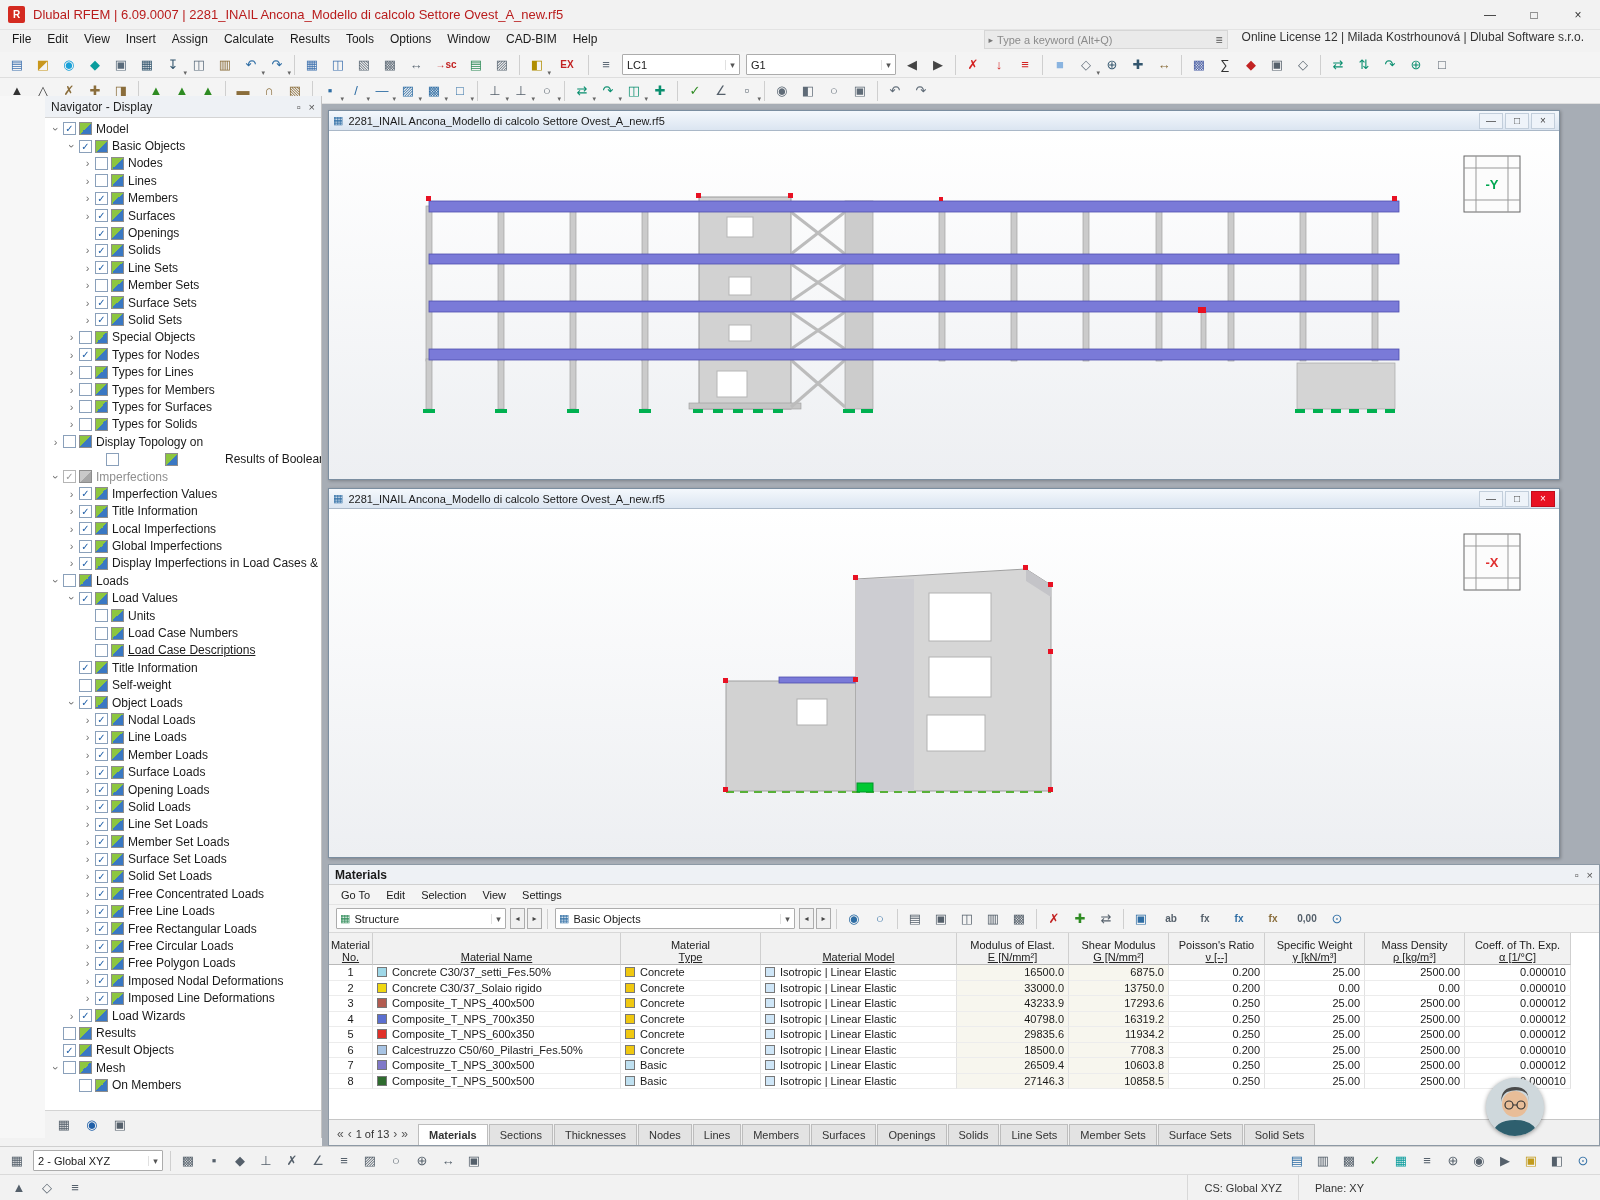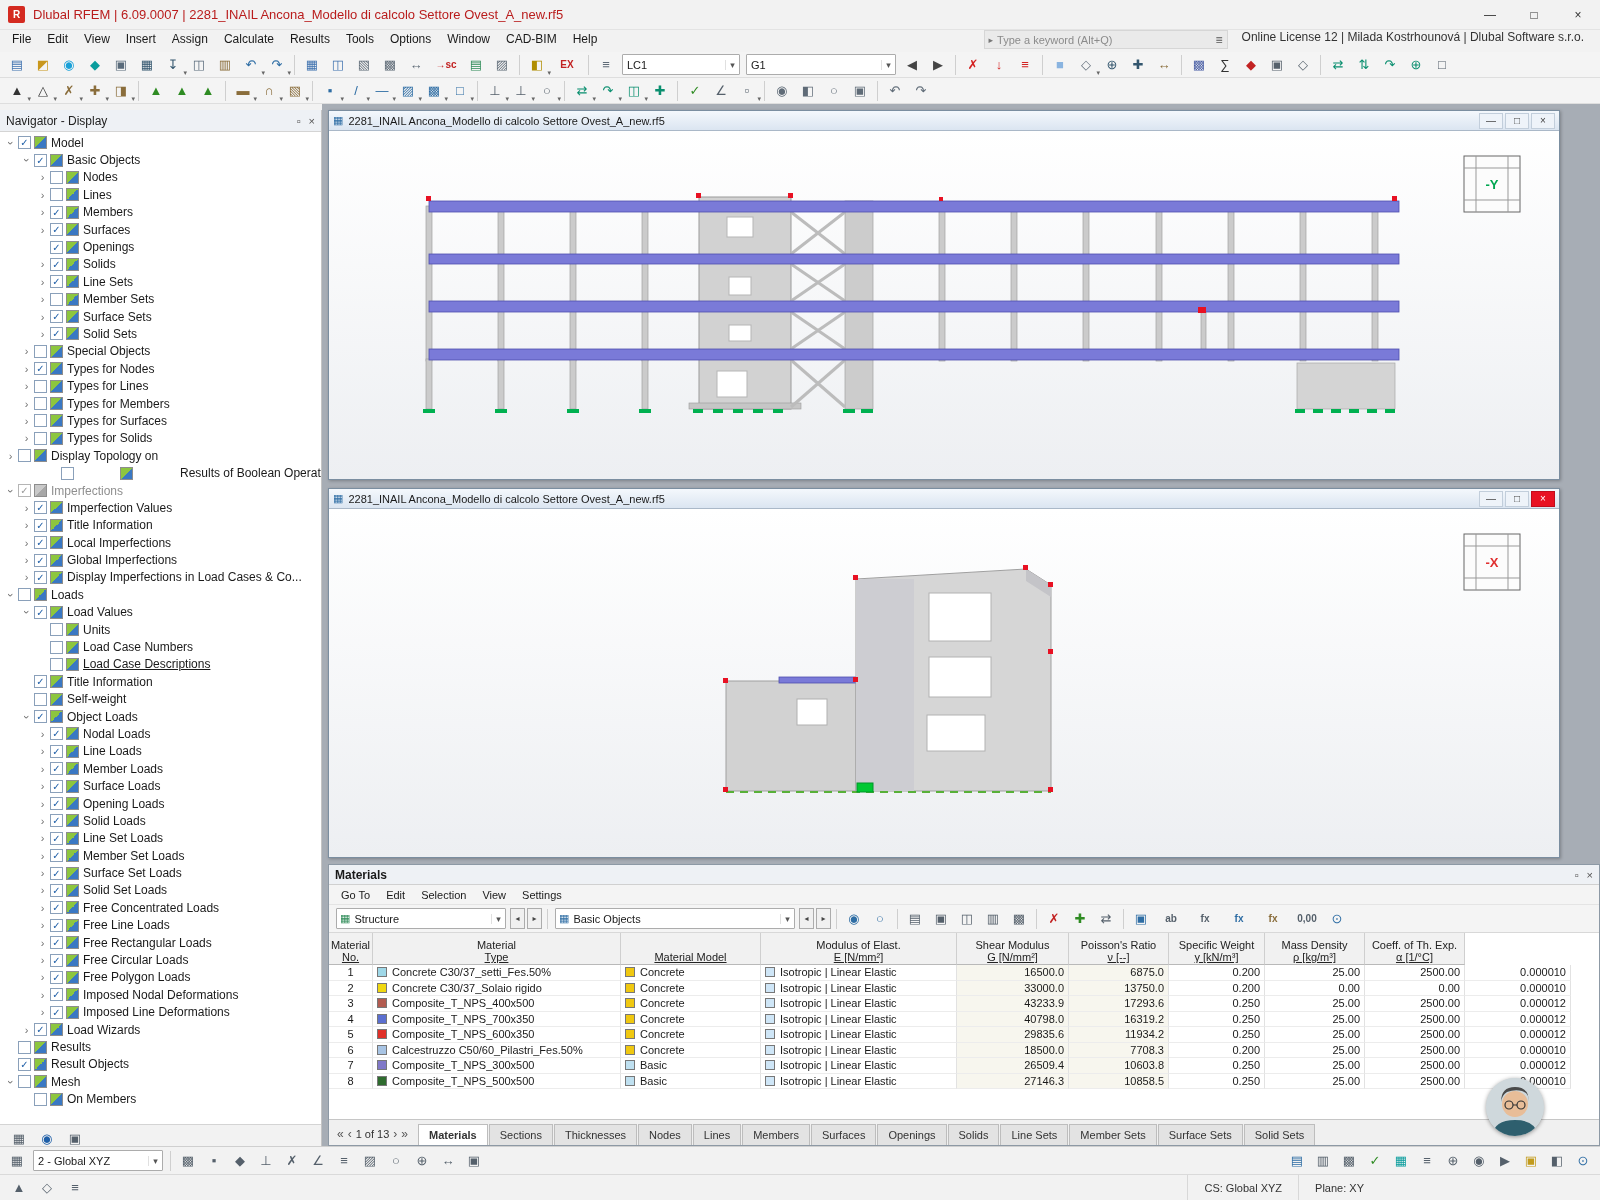--- a/index.html
+++ b/index.html
@@ -29,21 +29,21 @@
   .icon-btn{position:relative;min-width:24px;height:22px;display:inline-flex;align-items:center;justify-content:center;font-size:13px;margin:0 1px;border-radius:2px;cursor:default;}
   .icon-btn.wide{min-width:32px;font-size:10px;font-weight:bold;}
   .icon-btn .dd{position:absolute;right:-2px;bottom:-1px;font-size:7px;color:#666;}
   .sep{display:inline-block;width:1px;height:20px;background:#cfcfcf;margin:0 4px;}
   .combo{display:inline-flex;align-items:center;height:21px;background:#fff;border:1px solid #acacac;margin:0 3px;border-radius:1px;}
   .combo-text{flex:1;font-size:11px;padding:0 4px;white-space:nowrap;overflow:hidden;}
   .combo-arrow{width:14px;text-align:center;font-size:9px;color:#555;border-left:1px solid #e0e0e0;}
   .combo-ico{font-size:11px;padding-left:3px;}
 
   
-  .navigator{position:absolute;left:0;top:110px;width:322px;height:1042px;background:#f7f7f7;border-right:1px solid #c4c4c4;display:flex;flex-direction:column;}
+  .navigator{position:absolute;left:0;top:96px;width:322px;height:1042px;background:#f7f7f7;border-right:1px solid #c4c4c4;display:flex;flex-direction:column;padding-left:45px;}
   .nav-header{height:22px;background:#eef1f5;border-bottom:1px solid #d4d4d4;display:flex;align-items:center;padding:0 6px;font-size:12px;color:#222;}
   .nav-hbtns{margin-left:auto;display:flex;gap:8px;color:#555;font-size:11px;}
   .tree{flex:1;background:#fff;overflow:hidden;padding-top:2px;}
   .trow{display:flex;align-items:center;height:17.4px;white-space:nowrap;}
   .texp{display:inline-block;width:13px;color:#707070;font-size:11px;text-align:center;flex:0 0 13px;}
   .texp.open{transform:rotate(90deg);}
   .tcheck{width:13px;height:13px;border:1px solid #8aa0ba;background:#fff;margin:0 3px 0 1px;display:flex;align-items:center;justify-content:center;font-size:10px;color:#1f5fa8;flex:0 0 13px;}
   .tcheck.gray{color:#9a9a9a;border-color:#b5b5b5;}
   .ticon{width:13px;height:13px;margin-right:4px;border:1px solid #8d8d8d;background:linear-gradient(135deg,#8dc63f 0 50%,#3a78c3 50% 100%);flex:0 0 13px;}
   .ticon.gray{background:linear-gradient(135deg,#c9c9c9 0 50%,#a7a7a7 50% 100%);}
@@ -807,20 +807,24 @@
           <span class="icon-btn wide" style="color: rgb(85, 96, 107);">0,00</span>
           <span class="icon-btn" style="color: rgb(46, 109, 164);">⊙</span>
         </div>
       <div class="mat-table">
         <div class="mtr" id="mat-head" style="grid-template-columns: 44px 248px 140px 196px 112px 100px 96px 100px 100px 106px;">
             <div class="mth">
               <div class="mth1">Material</div>
               <div class="mth2">No.</div>
             </div>
             <div class="mth">
+              <div class="mth1"></div>
+              <div class="mth2">Material Name</div>
+            </div>
+            <div class="mth">
               <div class="mth1">Material</div>
               <div class="mth2">Type</div>
             </div>
             <div class="mth">
               <div class="mth1"></div>
               <div class="mth2">Material Model</div>
             </div>
             <div class="mth">
               <div class="mth1">Modulus of Elast.</div>
               <div class="mth2">E [N/mm²]</div>

